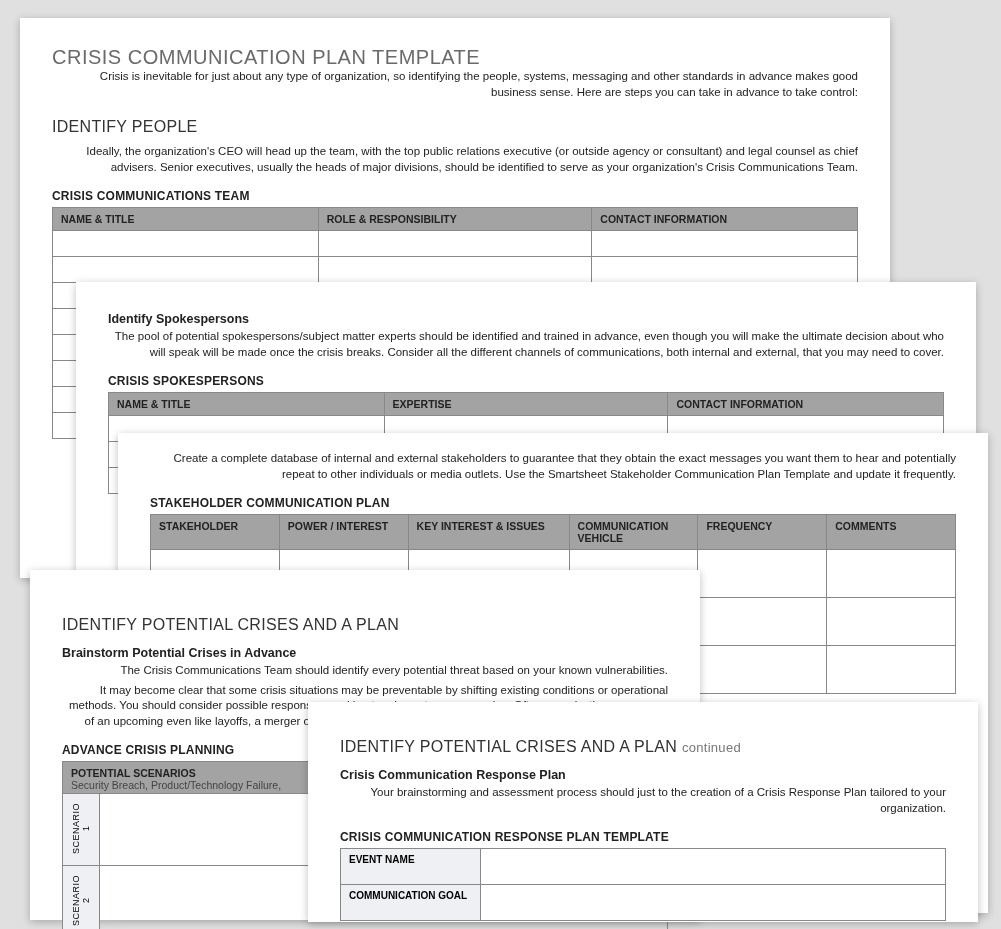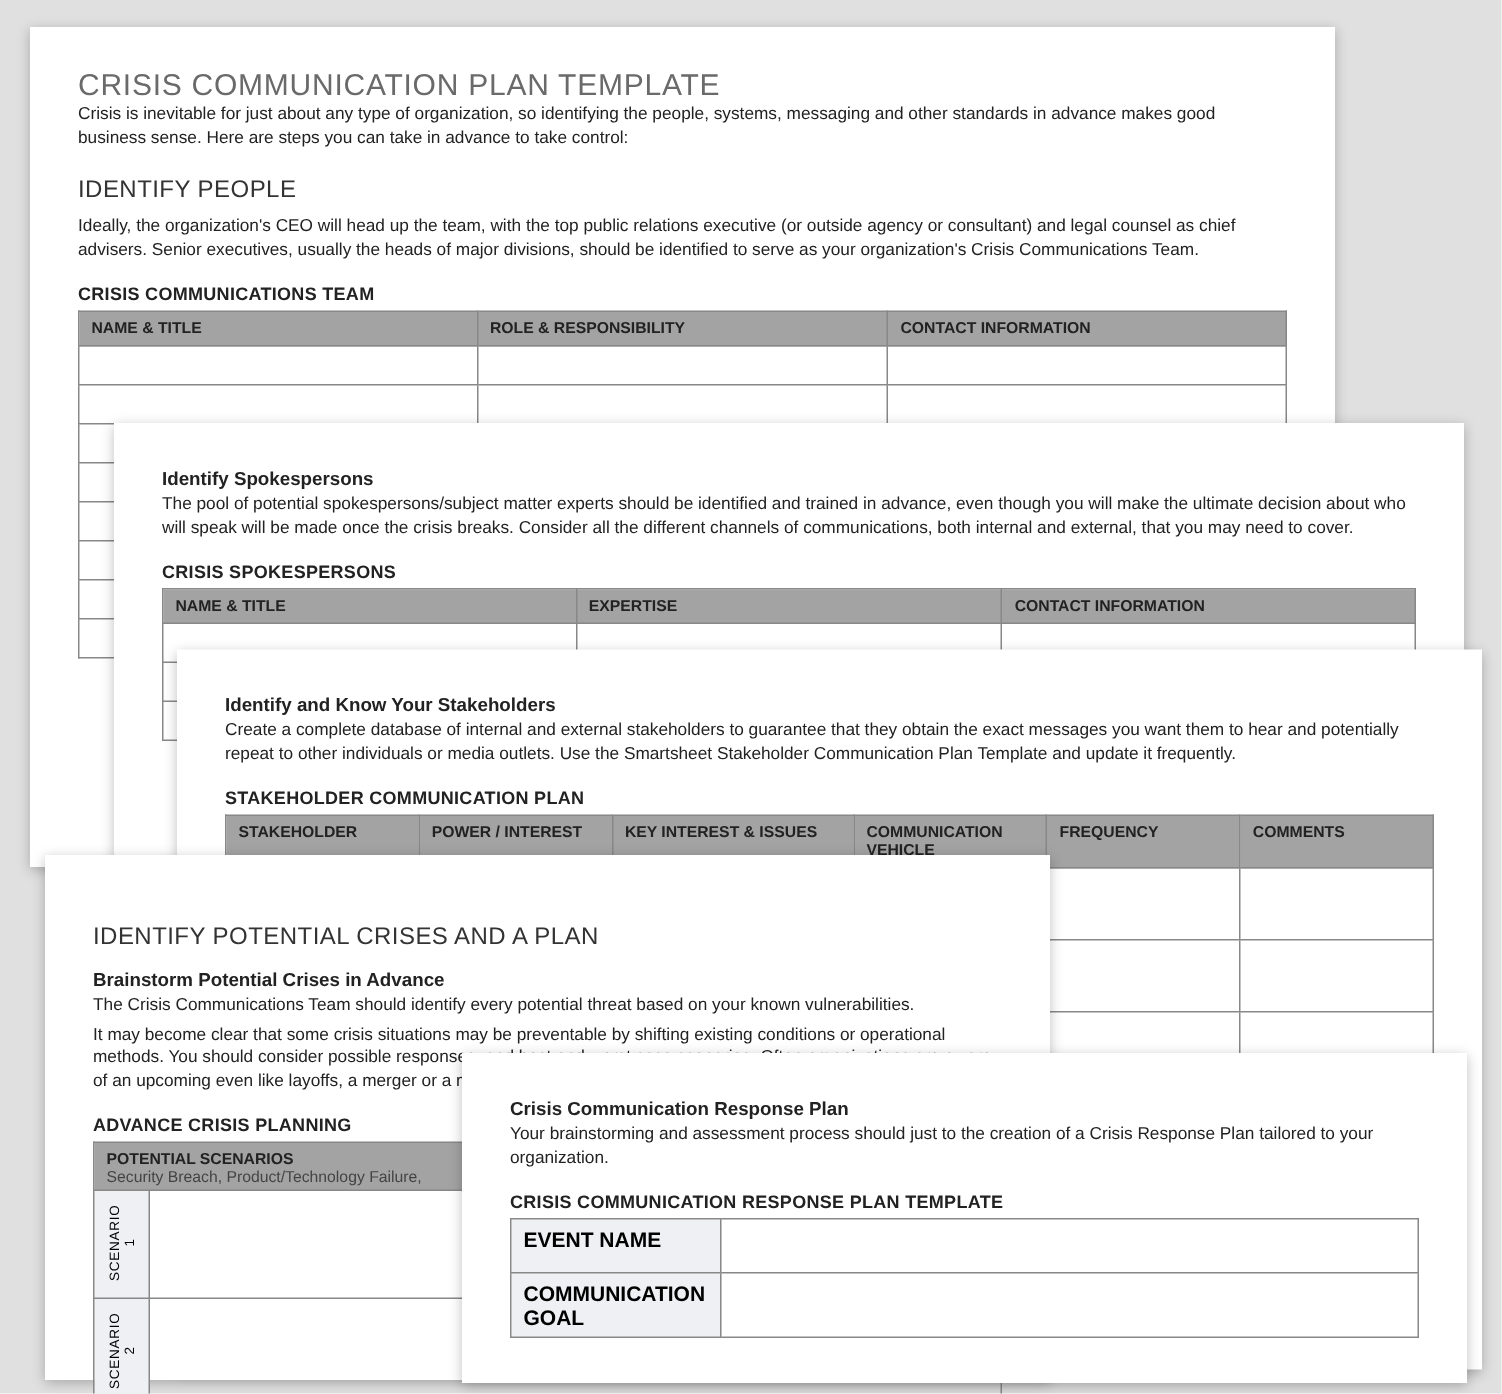--- a/index.html
+++ b/index.html
@@ -50,20 +50,21 @@
     color: #222;
     margin-top: 14px;
     margin-bottom: 4px;
     letter-spacing: 0.2px;
   }
   p {
     font-size: 11.5px;
     color: #222;
     line-height: 1.35;
     margin-bottom: 4px;
+    text-align: right;
   }
   table {
     width: 100%;
     border-collapse: collapse;
     margin-top: 2px;
   }
   th, td {
     border: 1px solid #888;
     padding: 5px 8px;
     font-size: 10.5px;
@@ -88,21 +89,21 @@
   .row-label .vert {
     writing-mode: vertical-rl;
     transform: rotate(180deg);
     display: inline-block;
     padding: 4px 0;
   }
   .label-cell {
     background: #eef0f3;
     font-weight: 700;
     width: 140px;
-    font-size: 14px;
+    font-size: 10px;
   }
   
   #page1 { left: 20px; top: 18px; width: 870px; height: 560px; z-index: 1; }
   #page2 { left: 76px; top: 282px; width: 900px; height: 420px; z-index: 2; }
   #page3 { left: 118px; top: 433px; width: 870px; height: 480px; z-index: 3; }
   #page4 { left: 30px;  top: 570px; width: 670px; height: 350px; z-index: 4; }
   #page5 { left: 308px; top: 702px; width: 670px; height: 220px; z-index: 5; }
   .sub-note { font-size: 10.5px; color: #444; }
 </style>
 </head>
@@ -189,21 +190,20 @@
     <tr>
           <td></td>
           <td></td>
           <td></td>
         </tr>
   </tbody>
     </table>
 </div>
 
 <div class="page" id="page3" style="padding-top:18px;">
-  <h3>Identify and Know Your Stakeholders</h3>
   <p>Create a complete database of internal and external stakeholders to guarantee that they obtain the exact messages you want them to hear and potentially repeat to other individuals or media outlets. Use the Smartsheet Stakeholder Communication Plan Template and update it frequently.</p>
   <h4>STAKEHOLDER COMMUNICATION PLAN</h4>
   <table>
     <tbody>
         <tr>
       <th style="width:16%">STAKEHOLDER</th>
       <th style="width:16%">POWER / INTEREST</th>
       <th style="width:20%">KEY INTEREST &amp; ISSUES</th>
       <th style="width:16%">COMMUNICATION VEHICLE</th>
       <th style="width:16%">FREQUENCY</th>
@@ -257,20 +257,24 @@
     </tr>
     <tr>
       <td class="row-label"><span class="vert">SCENARIO 2</span></td>
       <td style="height:56px;"></td>
     </tr>
   </tbody>
     </table>
 </div>
 
 <div class="page" id="page5" style="padding-top:18px;">
+  <h2>
+    <span>IDENTIFY POTENTIAL CRISES AND A PLAN</span>
+    <span class="continued">continued</span>
+  </h2>
   <h3>Crisis Communication Response Plan</h3>
   <p>Your brainstorming and assessment process should just to the creation of a Crisis Response Plan tailored to your organization.</p>
   <h4>CRISIS COMMUNICATION RESPONSE PLAN TEMPLATE</h4>
   <table>
     <tbody>
         <tr>
       <td class="label-cell">EVENT NAME</td>
       <td style="height:36px;"></td>
     </tr>
     <tr>

